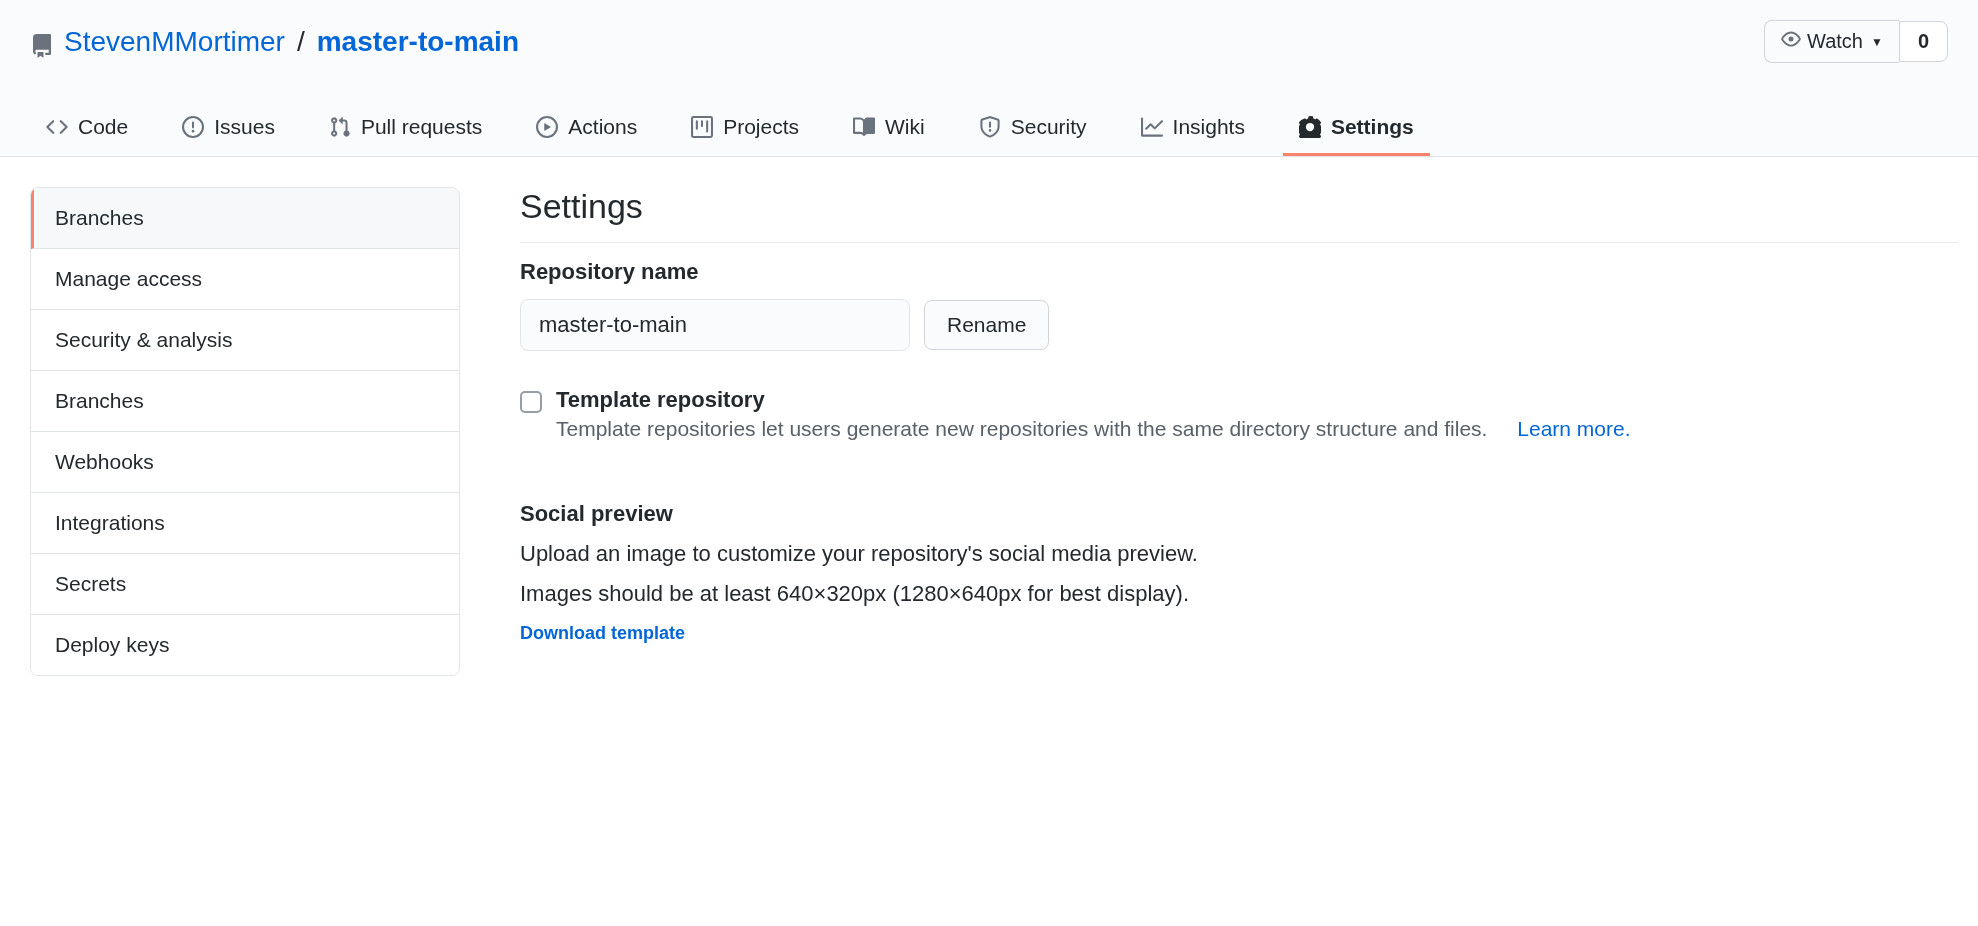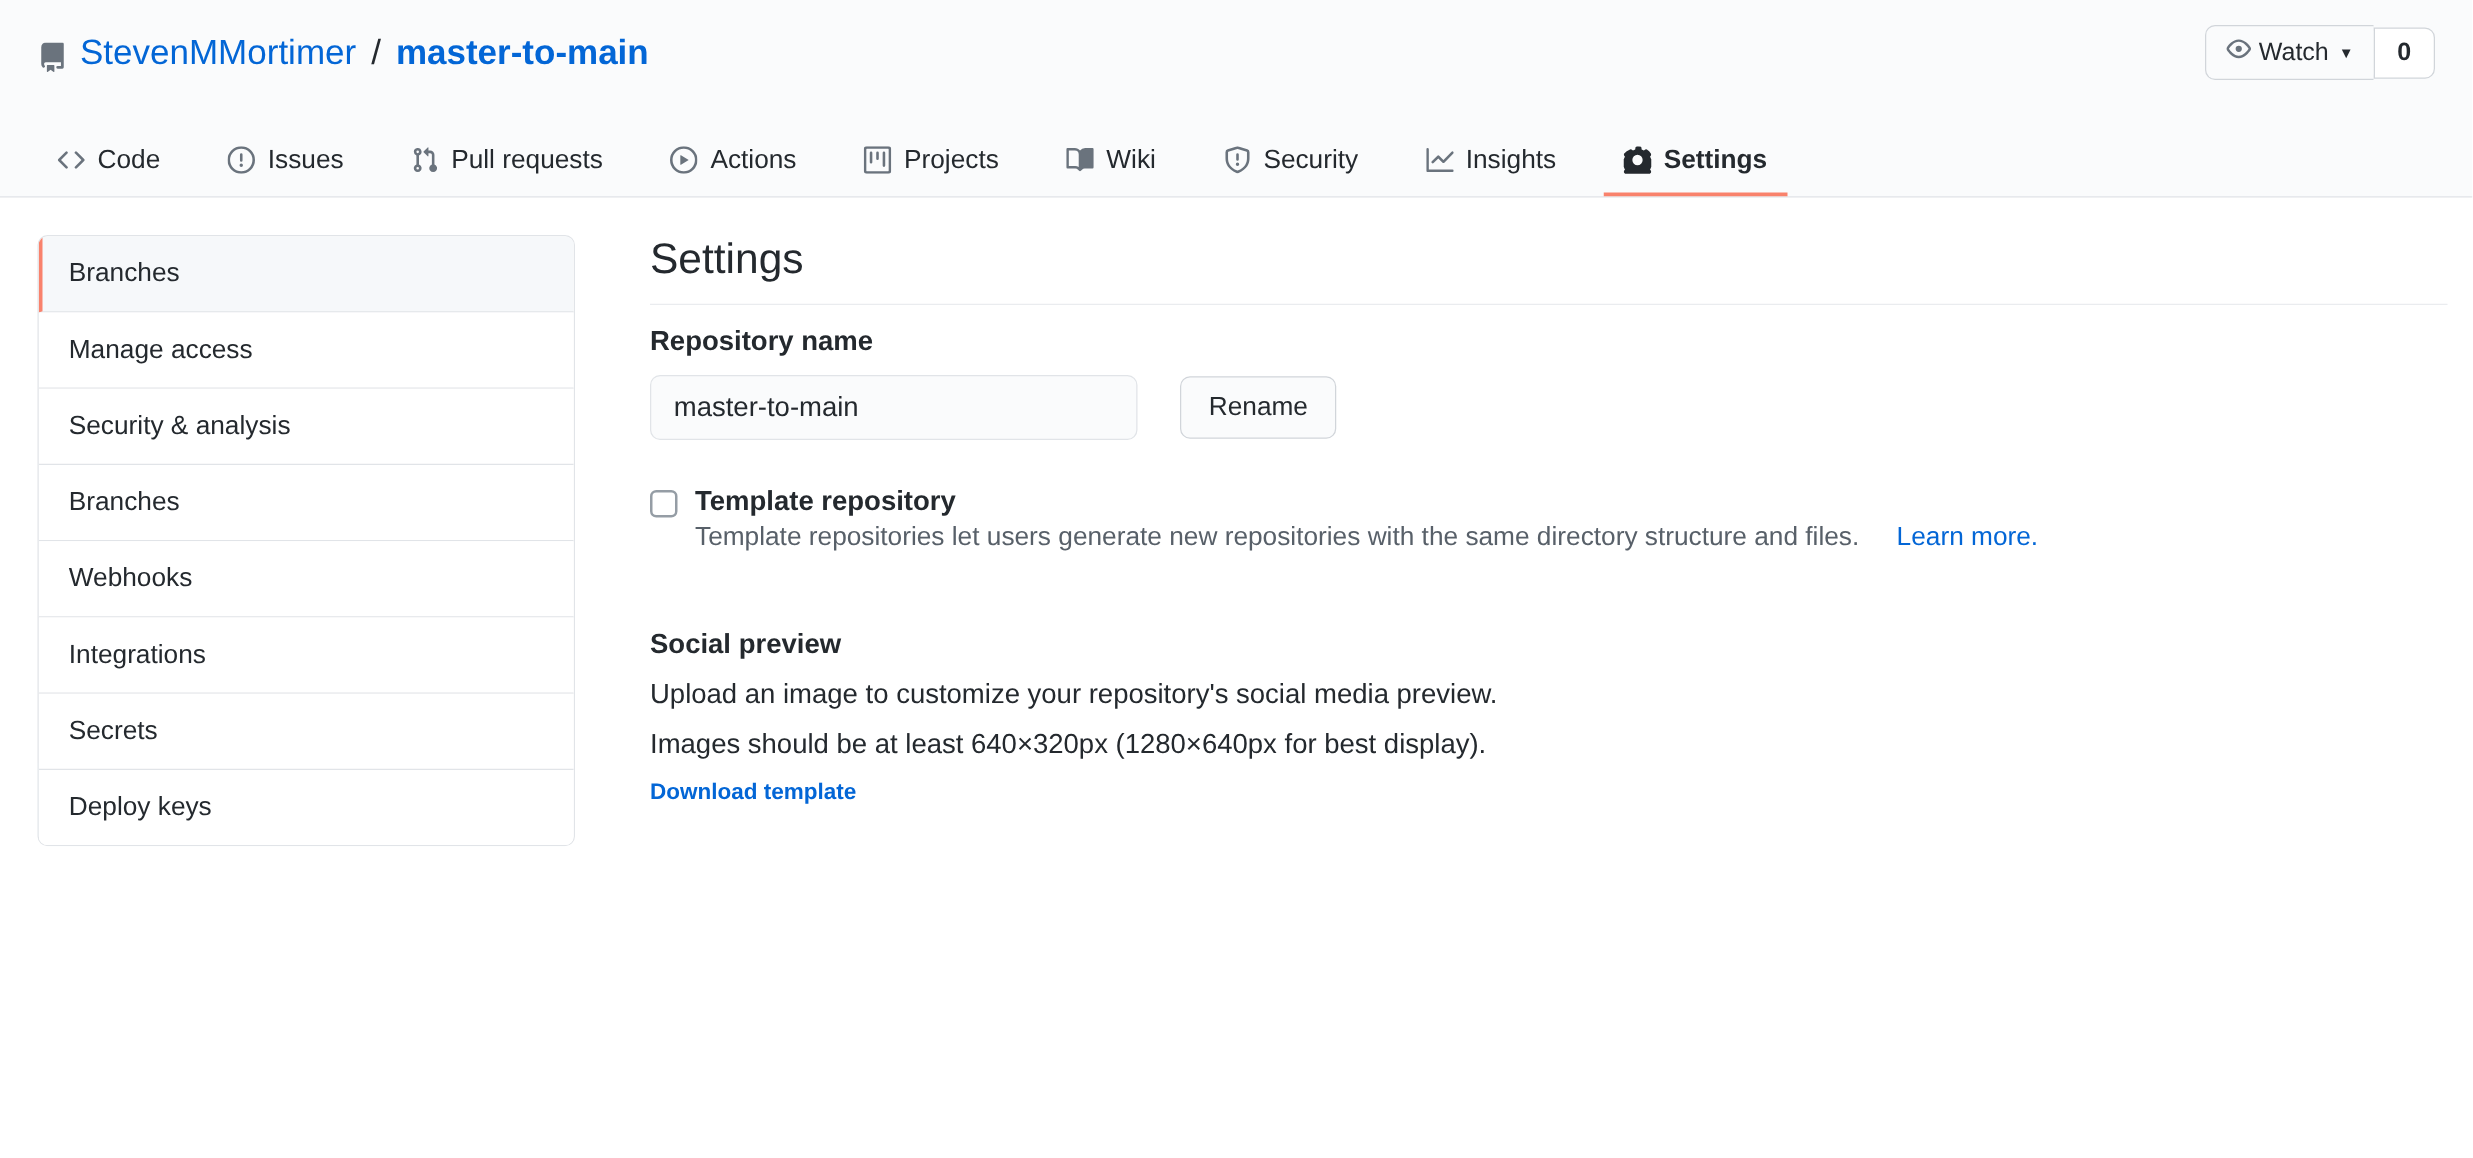--- a/index.html
+++ b/index.html
@@ -107,21 +107,21 @@
     font-size: 22px;
     width: 390px;
     color: #24292e;
   }
   .btn {
     background: #fafbfc;
     border: 1px solid #d1d5da;
     border-radius: 8px;
     padding: 12px 22px;
     font-size: 21px; font-weight: 500;
-    cursor: pointer; color: #24292e; margin-left: 20px;
+    cursor: pointer; color: #24292e;
   }
   .check-row { display: flex; align-items: flex-start; gap: 14px; margin-bottom: 60px; }
   .checkbox {
     width: 22px; height: 22px;
     border: 2px solid #959da5;
     border-radius: 5px;
     flex-shrink: 0;
     margin-top: 4px;
     cursor: pointer;
   }

